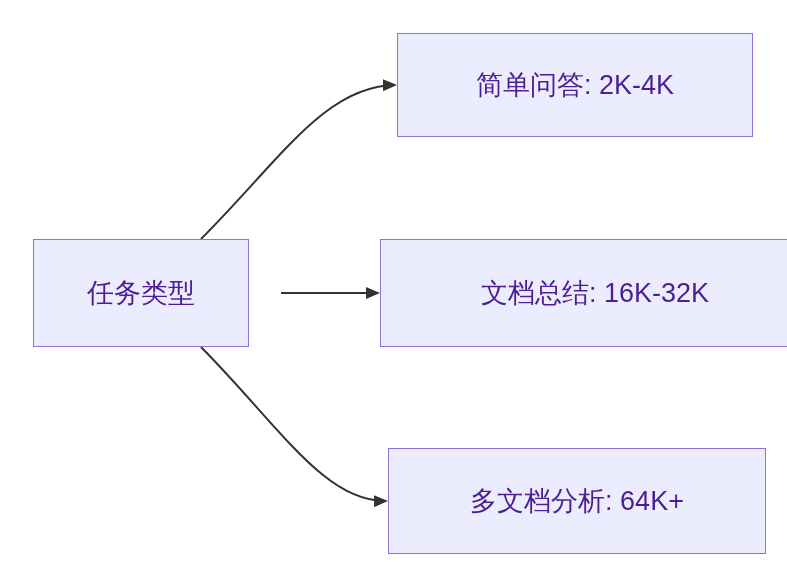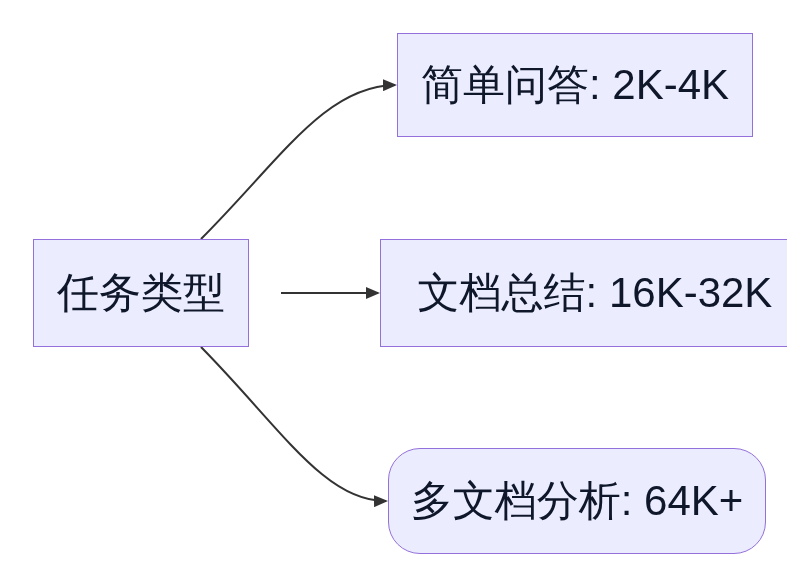--- a/index.html
+++ b/index.html
@@ -24,30 +24,30 @@
     pointer-events: none;
   }
   .node {
     position: absolute;
     box-sizing: border-box;
     background: #ECECFF;
     border: 1.5px solid #9370DB;
     display: flex;
     align-items: center;
     justify-content: center;
-    color: #0f172a;
-    font-size: 42px;
+    color: #4c1d95;
+    font-size: 27px;
     line-height: 1.2;
     white-space: nowrap;
     text-align: center;
   }
   .node-root   { left: 33px;  top: 239px; width: 216px; height: 108px; }
   .node-top    { left: 397px; top: 33px;  width: 356px; height: 104px; }
   .node-middle { left: 380px; top: 239px; width: 430px; height: 108px; }
-  .node-bottom { left: 388px; top: 448px; width: 378px; height: 106px; border-radius: 32px; }
+  .node-bottom { left: 388px; top: 448px; width: 378px; height: 106px; }
   .edge {
     fill: none;
     stroke: #333333;
     stroke-width: 2px;
   }
 </style>
 </head>
 <body>
 
 <div class="canvas">

